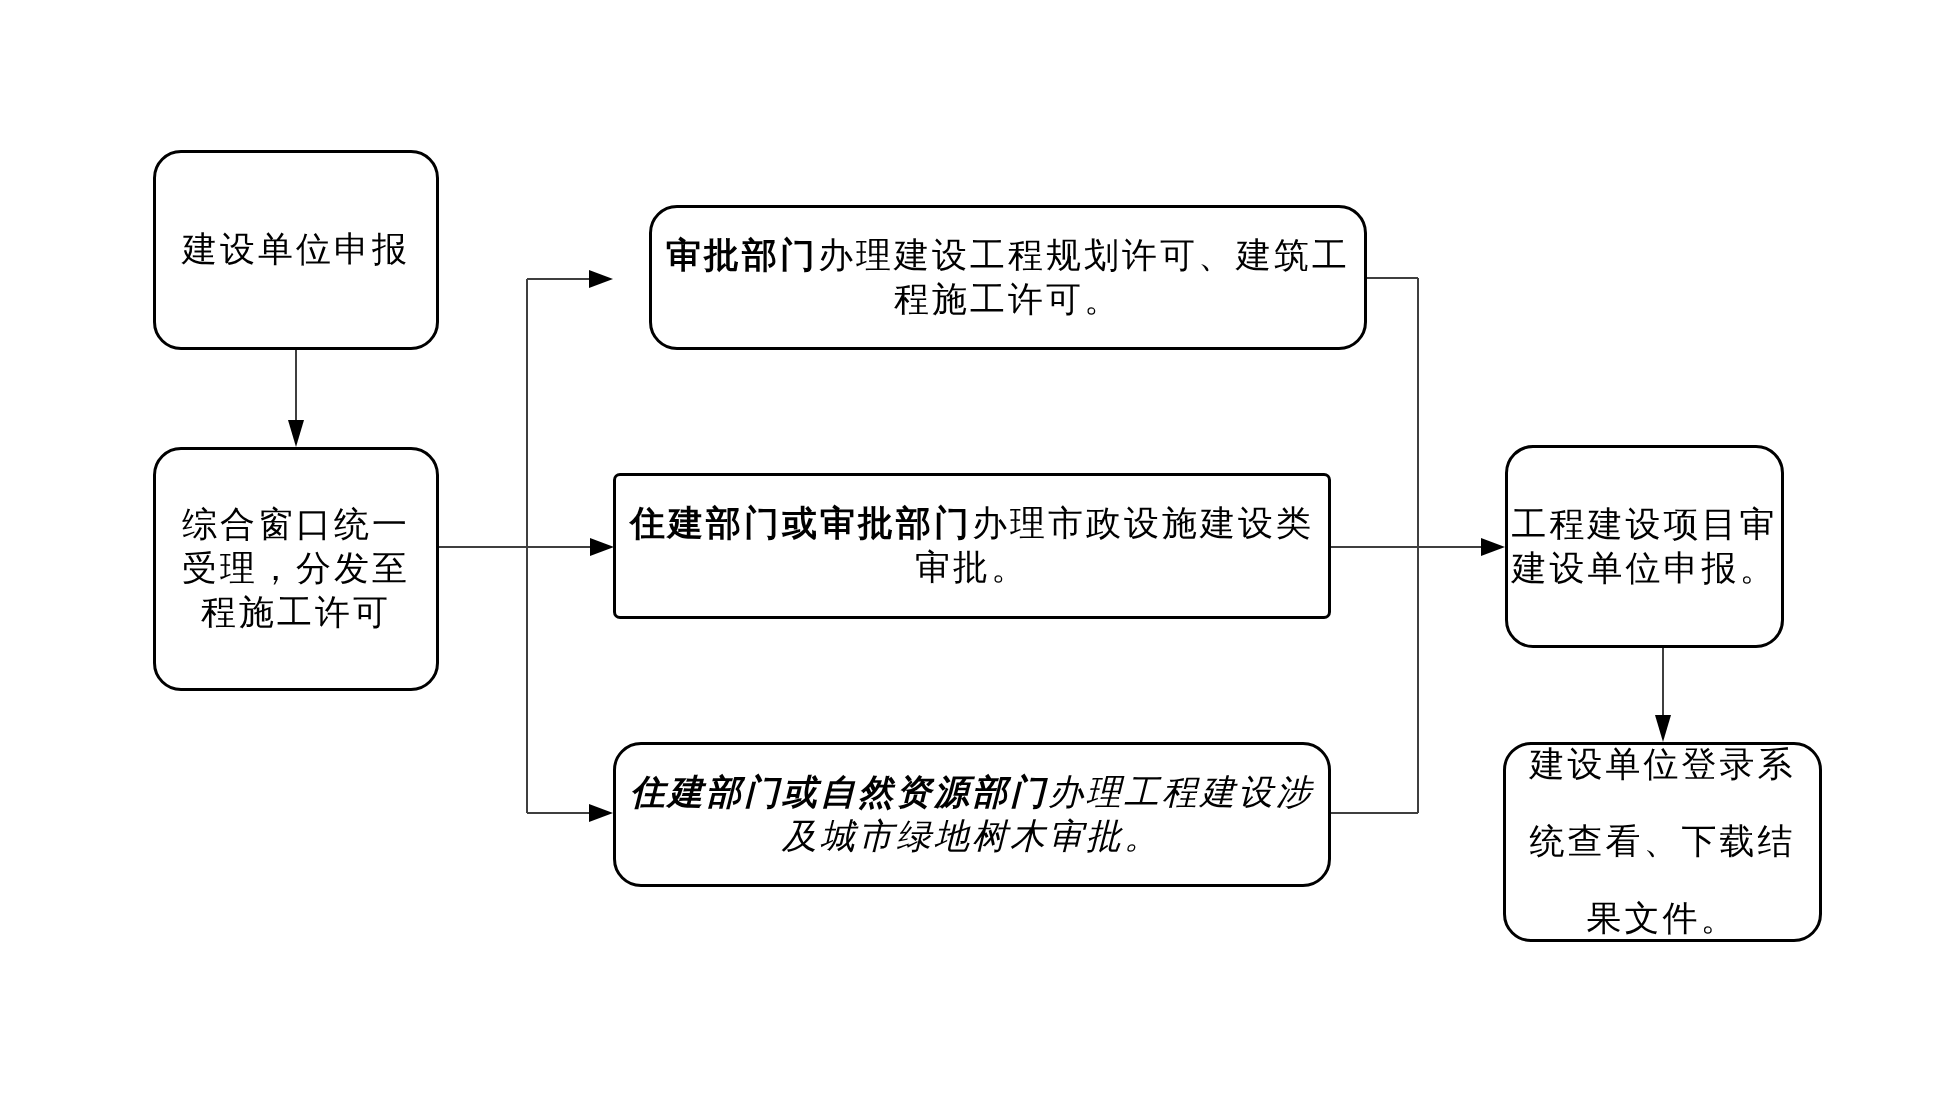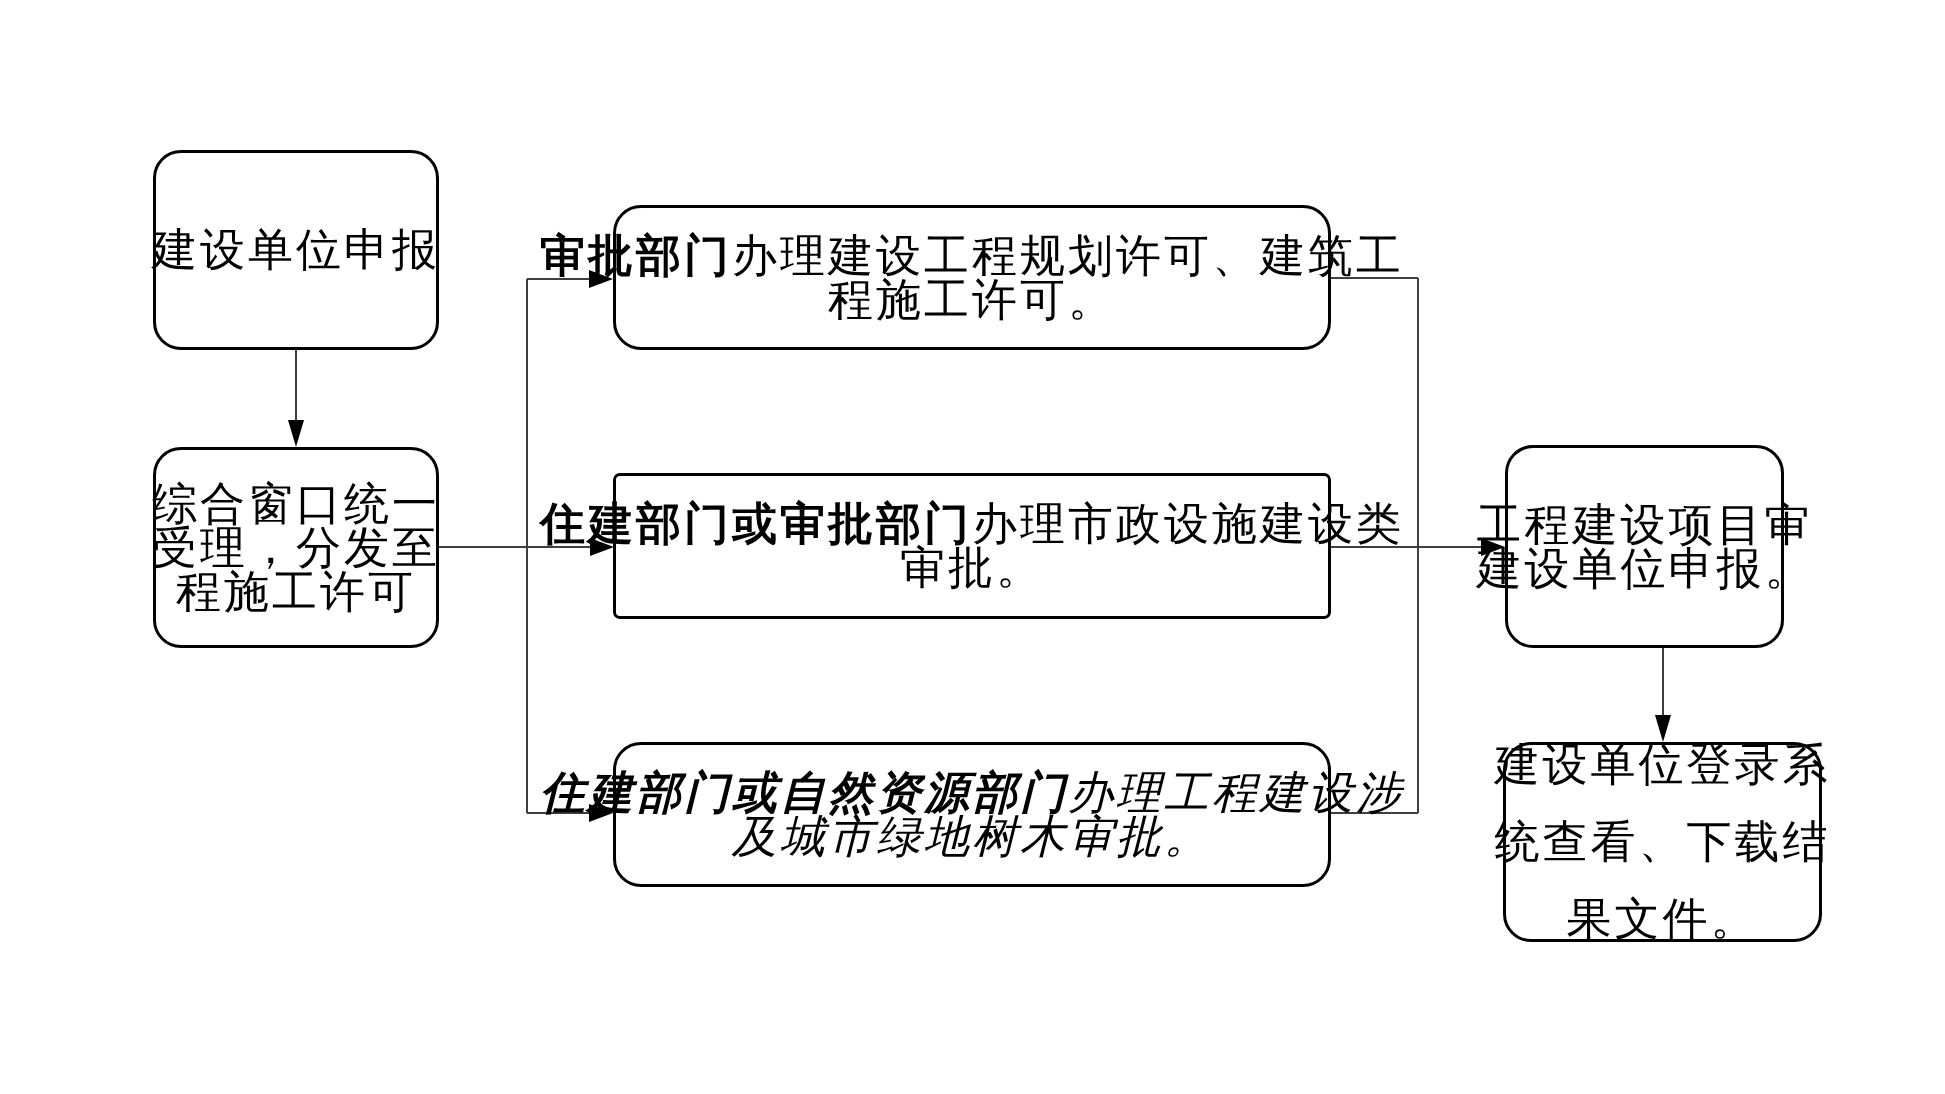--- a/index.html
+++ b/index.html
@@ -35,33 +35,33 @@
     position: absolute;
     box-sizing: border-box;
     border: 3px solid #000000;
     border-radius: 28px;
     background: #ffffff;
     display: flex;
     flex-direction: column;
     justify-content: center;
     align-items: center;
     text-align: center;
-    font-size: 45px;
+    font-size: 35px;
     line-height: 44px;
     letter-spacing: 3px;
   }
   .box .bline {
     white-space: nowrap;
   }
   .bold {
     font-weight: 700;
   }
   .box-a { left: 153px; top: 150px; width: 286px; height: 200px; }
-  .box-b { left: 153px; top: 447px; width: 286px; height: 201px; }
-  .box-c { left: 613px; top: 205px; width: 718px; height: 145px; }
+  .box-b { left: 153px; top: 447px; width: 286px; height: 244px; }
+  .box-c { left: 649px; top: 205px; width: 718px; height: 145px; }
   .box-d { left: 613px; top: 473px; width: 718px; height: 146px; border-radius: 7px; }
   .box-e { left: 613px; top: 742px; width: 718px; height: 145px; font-style: italic; }
   .box-f { left: 1505px; top: 445px; width: 279px; height: 203px; }
   .box-g { left: 1503px; top: 742px; width: 319px; height: 200px; gap: 33px; }
 </style>
 </head>
 <body>
 
 <div class="canvas">
 

